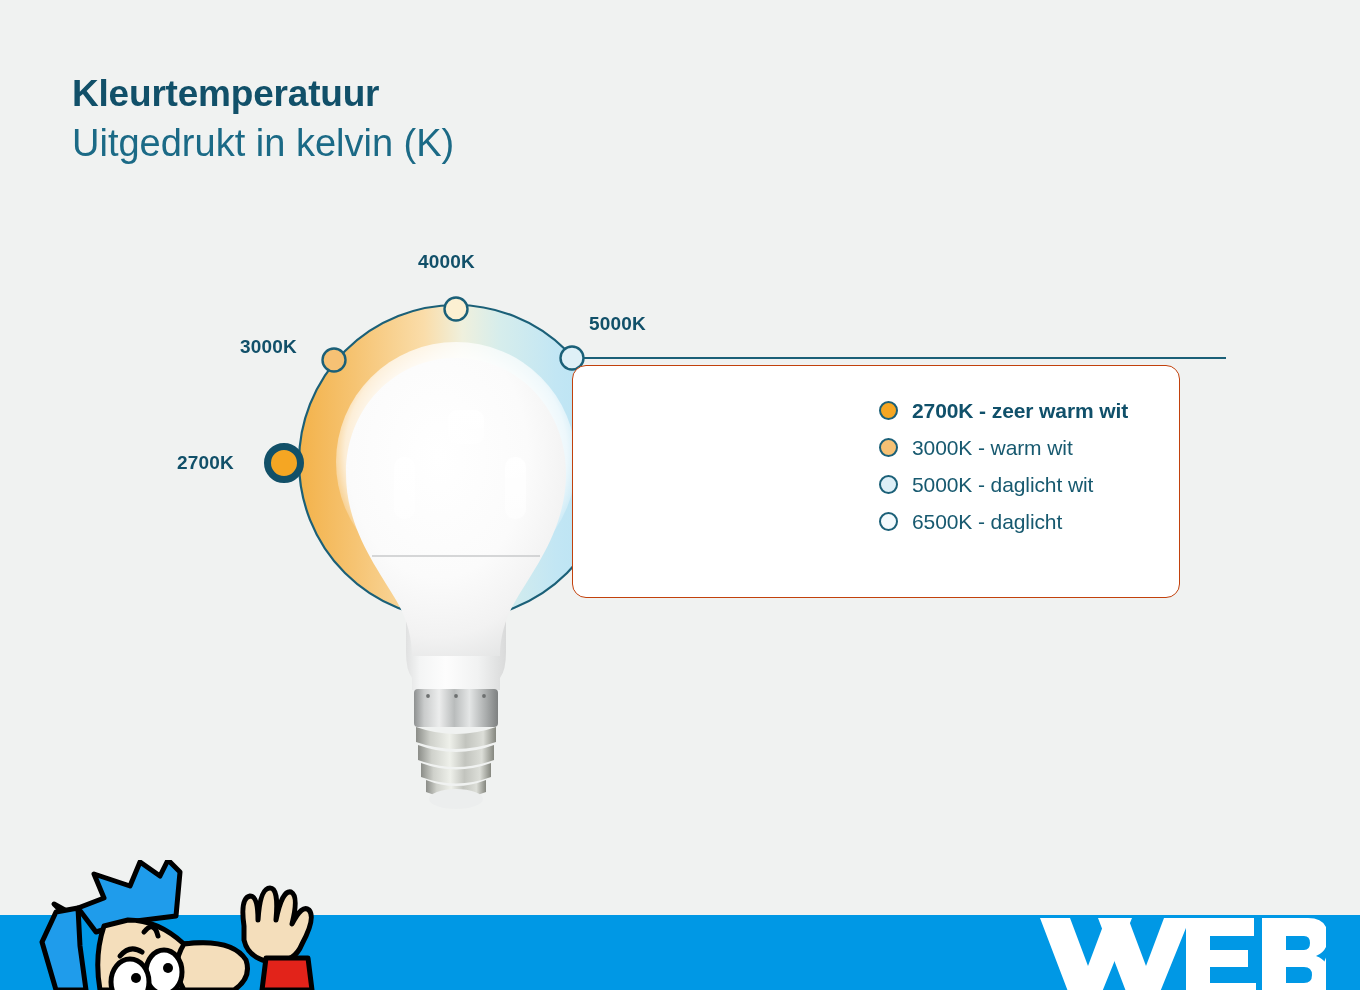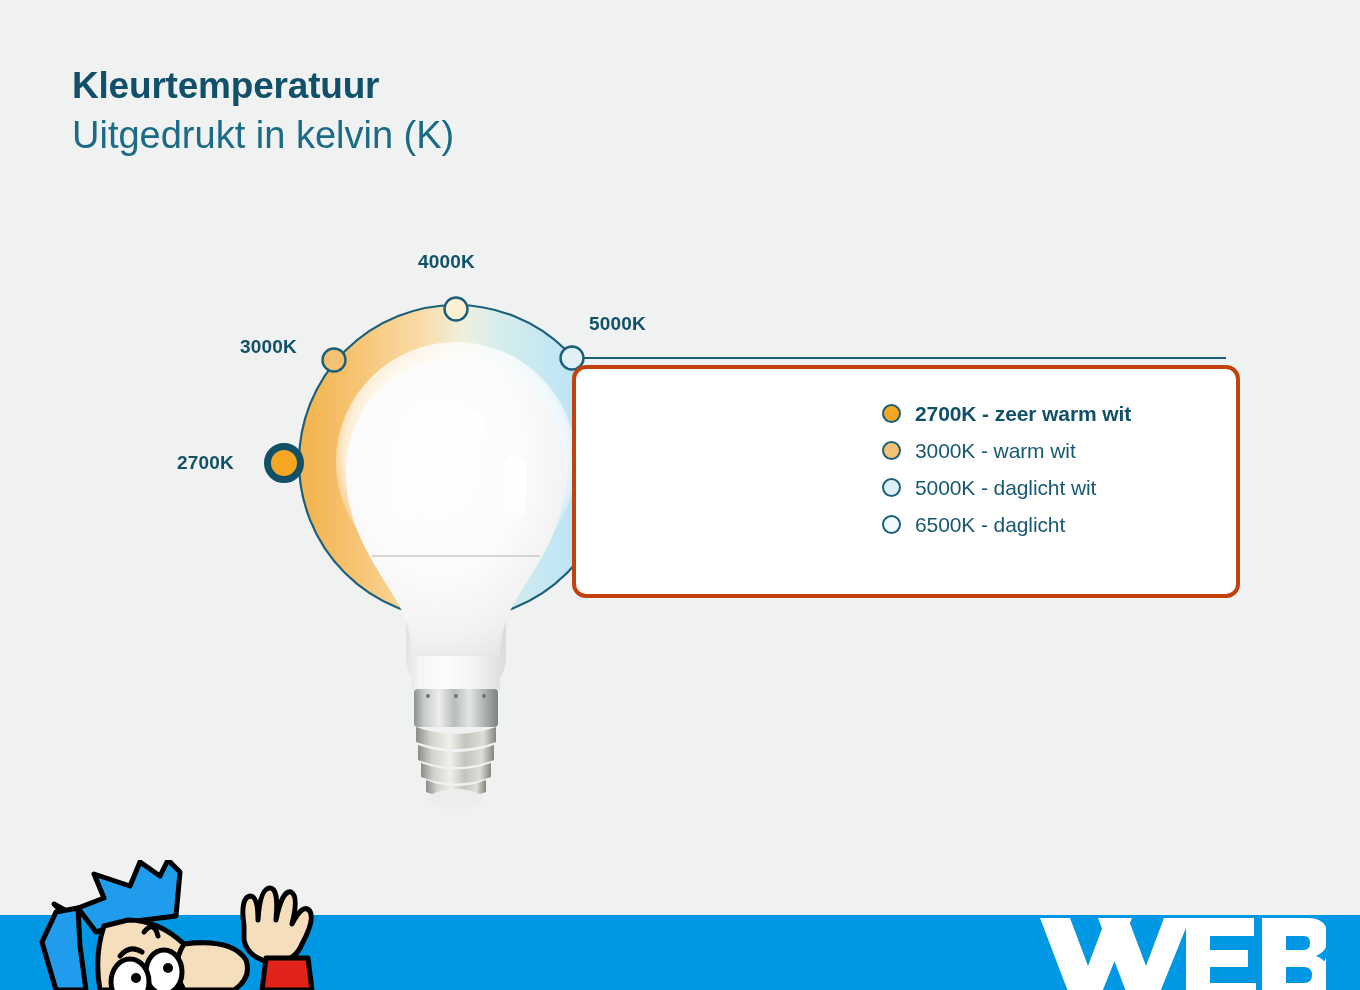--- a/index.html
+++ b/index.html
@@ -12,21 +12,21 @@
     background: #f0f2f1;
     font-family: "Liberation Sans", sans-serif;
     overflow: hidden;
     position: relative;
   }
 
   
   .header {
     position: absolute;
     left: 72px;
-    top: 66px;
+    top: 74px;
     width: 800px;
   }
   .title {
     font-size: 37px;
     font-weight: bold;
     color: #115069;
     letter-spacing: -0.2px;
     line-height: 1.08;
     margin: 0;
   }
@@ -76,24 +76,24 @@
   .k-3000 { left: 240px; top: 336px; }
   .k-4000 { left: 418px; top: 251px; }
   .k-5000 { left: 589px; top: 313px; }
   .k-6500 { left: 648px; top: 451px; }
 
   
   .legend-card {
     position: absolute;
     left: 572px;
     top: 365px;
-    width: 668px;
+    width: 608px;
     height: 233px;
     background: #ffffff;
-    border: 4px solid #c2410c;
+    border: 1px solid #c2410c;
     border-radius: 14px;
     box-sizing: border-box;
   }
   .legend-list {
     position: absolute;
     left: 306px;
     top: 26px;
     margin: 0;
     padding: 0;
     list-style: none;

